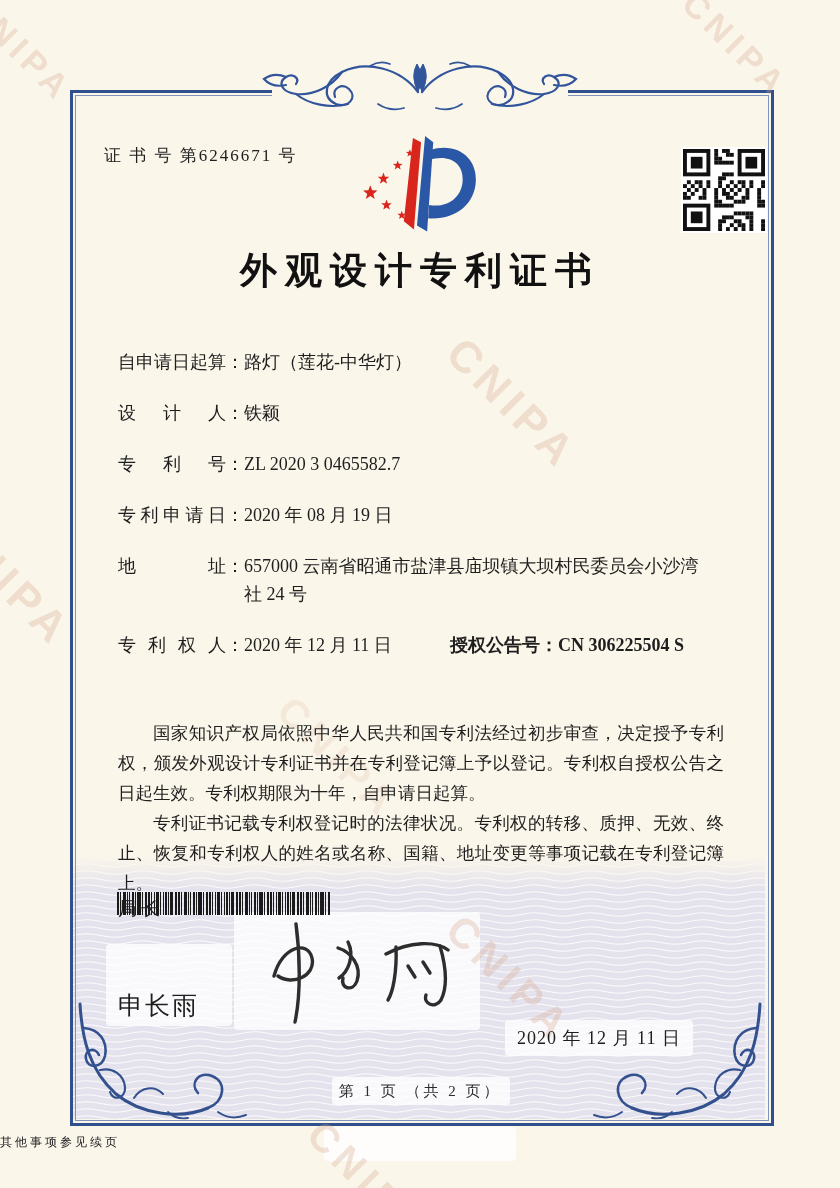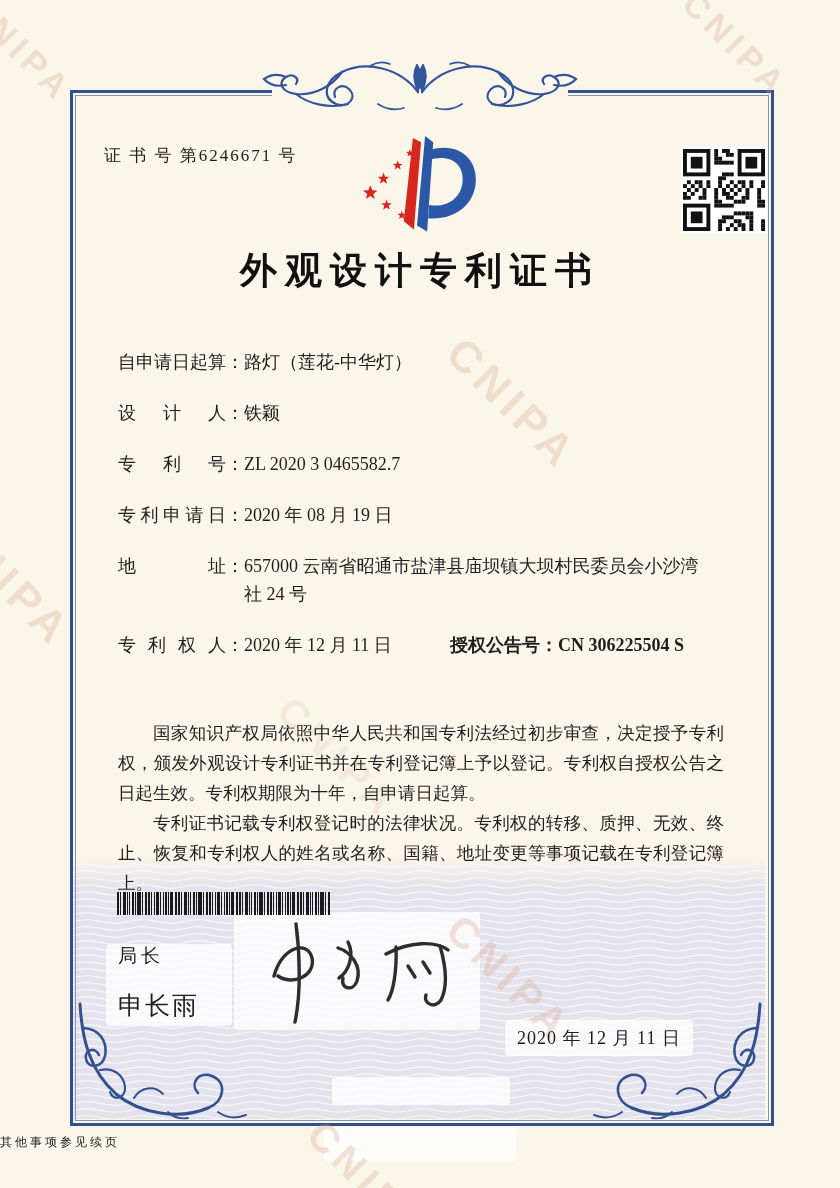--- a/index.html
+++ b/index.html
@@ -43,21 +43,21 @@
   .f-label{display:inline-block;width:108px;text-align:justify;text-align-last:justify;vertical-align:top;}
   .f-colon{vertical-align:top;}
   .f-value{display:inline-block;width:462px;vertical-align:top;}
   .grant-right{position:absolute;left:332px;top:0;white-space:nowrap;font-weight:bold;}
   .grant-right .f-label{width:auto;text-align-last:auto;margin-right:0;}
   .f-row.grant .f-value{width:auto;}
   .body-text{position:absolute;left:118px;top:690px;width:606px;font-size:17.5px;
              line-height:30px;text-align:justify;margin-top:28px;}
   .body-text p{margin:0;text-indent:2em;}
   .barcode{position:absolute;left:117px;top:892px;width:216px;height:23px;}
-  .signer-title{position:absolute;left:118px;top:943px;font-size:19px;letter-spacing:4px;}
+  .signer-title{position:absolute;left:118px;top:896px;font-size:19px;letter-spacing:4px;}
   .signer-name{position:absolute;left:118px;top:989px;font-size:25px;letter-spacing:2px;}
   .signature{position:absolute;left:252px;top:914px;width:212px;height:114px;}
   .issue-date{position:absolute;left:505px;top:1026px;width:188px;text-align:center;
               font-size:18px;letter-spacing:1px;}
   .pagination{position:absolute;left:0;right:0;top:1082px;text-align:center;
               font-size:15px;letter-spacing:3px;color:#2b2b2b;}
   .footer-note{position:absolute;left:0;right:0;top:1134px;text-align:left;
                font-size:12px;letter-spacing:3px;color:#222;}
   
   .orn-top{position:absolute;left:250px;top:52px;width:340px;height:72px;z-index:2;}
@@ -411,16 +411,17 @@
           <path d="M144 33 C145 58 141 78 136 86"></path>
           <path d="M188 32 C195 56 195 74 189 86 C183 95 171 90 174 81"></path>
           <path d="M156 52 l7 11"></path>
           <path d="M171 48 l7 11"></path>
         </g>
       </svg>
     </div>
 
     <div class="issue-date">2020 年 12 月 11 日</div>
 
+    <div class="pagination">第 1 页 （共 2 页）</div>
 
     <div class="footer-note">其他事项参见续页</div>
   </div>
 </div>
 
 </body></html>

